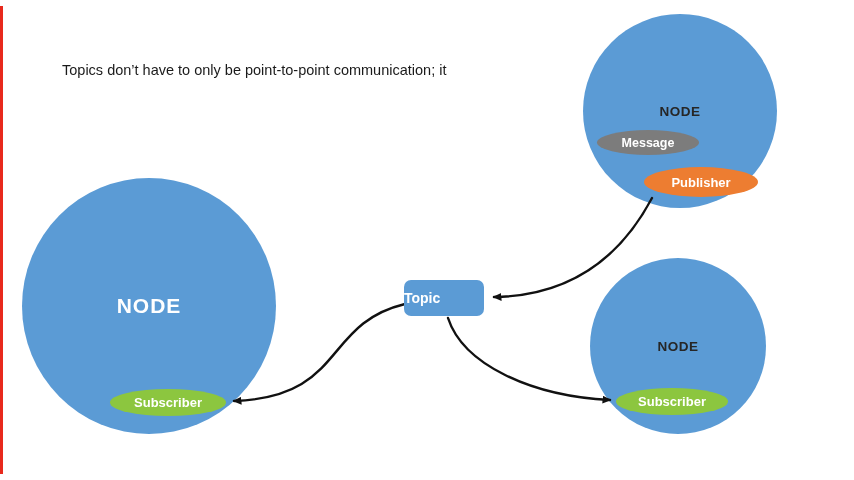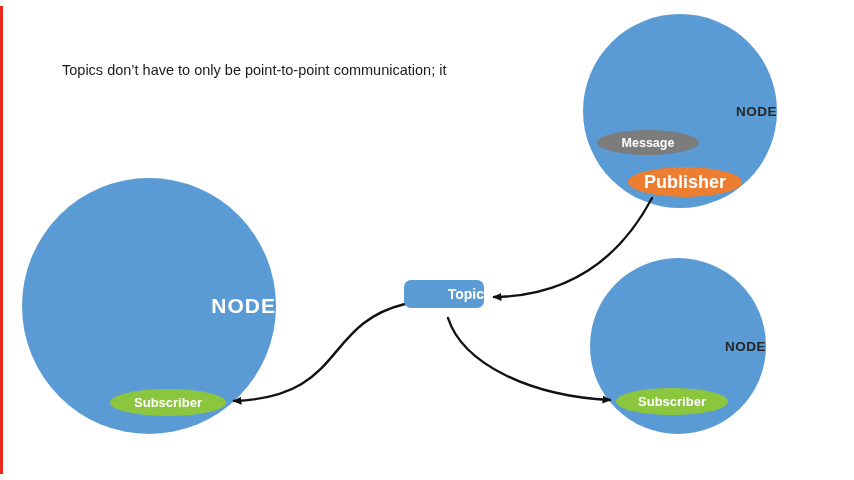--- a/index.html
+++ b/index.html
@@ -24,21 +24,21 @@
     font-size: 14.5px;
     line-height: 1.6;
     color: var(--text_dark, #1a1a1a);
   }
   .node-circle {
     position: absolute;
     border-radius: 50%;
     background: var(--blue, #5b9bd5);
     display: flex;
     align-items: center;
-    justify-content: flex-end;
+    justify-content: center;
   }
   .circle-left  { left: 22px;  top: 178px; width: 254px; height: 256px; }
   .circle-tr    { left: 583px; top: 14px;  width: 194px; height: 194px; }
   .circle-br    { left: 590px; top: 258px; width: 176px; height: 176px; }
   .node-label-big {
     color: #ffffff;
     font-weight: bold;
     font-size: 21px;
     letter-spacing: 1px;
   }
@@ -52,31 +52,31 @@
     position: absolute;
     border-radius: 50%;
     display: flex;
     align-items: center;
     justify-content: center;
     color: #ffffff;
     font-weight: bold;
   }
   .badge-subscriber-left  { left: 110px; top: 389px; width: 116px; height: 27px; background: var(--green, #8cc63f); font-size: 13px; }
   .badge-message          { left: 597px; top: 130px; width: 102px; height: 25px; background: var(--gray, #7c7c7c); font-size: 12.5px; font-weight: 600; }
-  .badge-publisher        { left: 628px; top: 167px; width: 114px; height: 30px; background: var(--orange, #ed7d31); font-size: 18px; }
+  .badge-publisher        { left: 644px; top: 167px; width: 114px; height: 30px; background: var(--orange, #ed7d31); font-size: 13px; }
   .badge-subscriber-br    { left: 616px; top: 388px; width: 112px; height: 27px; background: var(--green, #8cc63f); font-size: 13px; }
   .topic-box {
     position: absolute;
     left: 404px; top: 280px;
-    width: 80px; height: 28px;
+    width: 80px; height: 36px;
     background: var(--blue, #5b9bd5);
     border-radius: 7px;
     display: flex;
     align-items: center;
-    justify-content: flex-end;
+    justify-content: flex-start;
     color: #ffffff;
     font-weight: bold;
     font-size: 14px;
   }
   .arrows-layer {
     position: absolute;
     left: 0; top: 0;
     width: 854px; height: 480px;
     pointer-events: none;
   }

